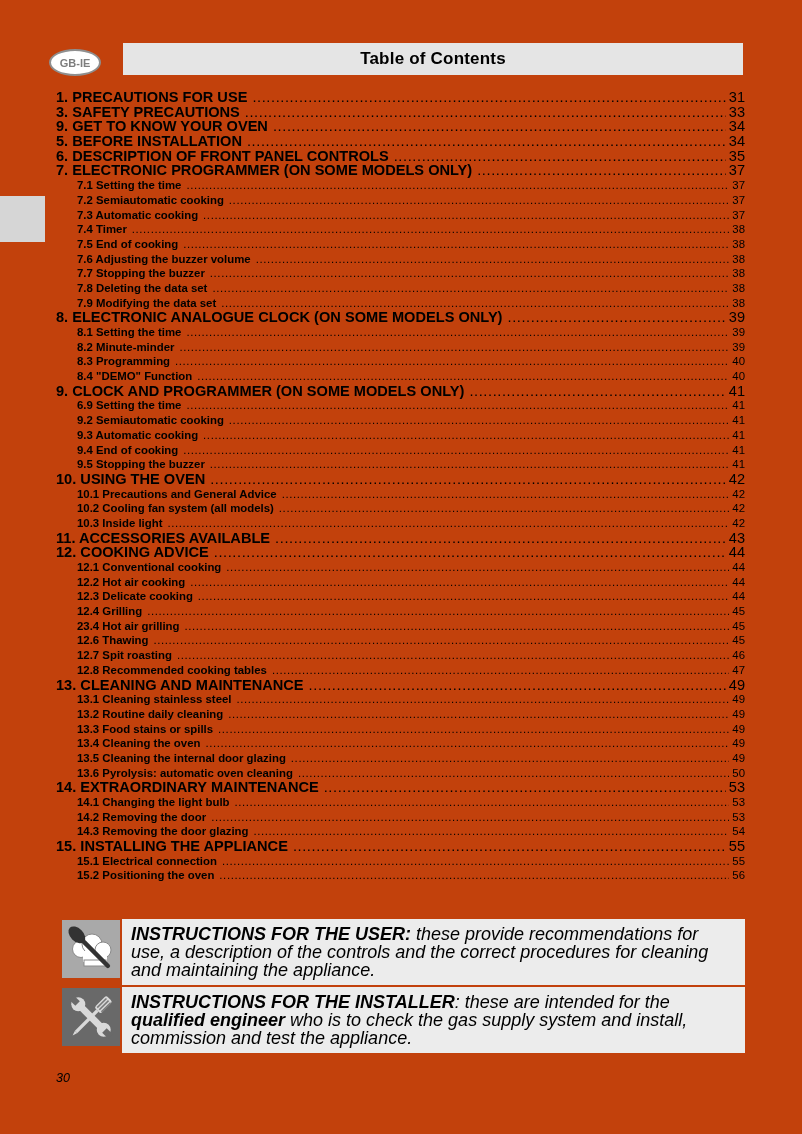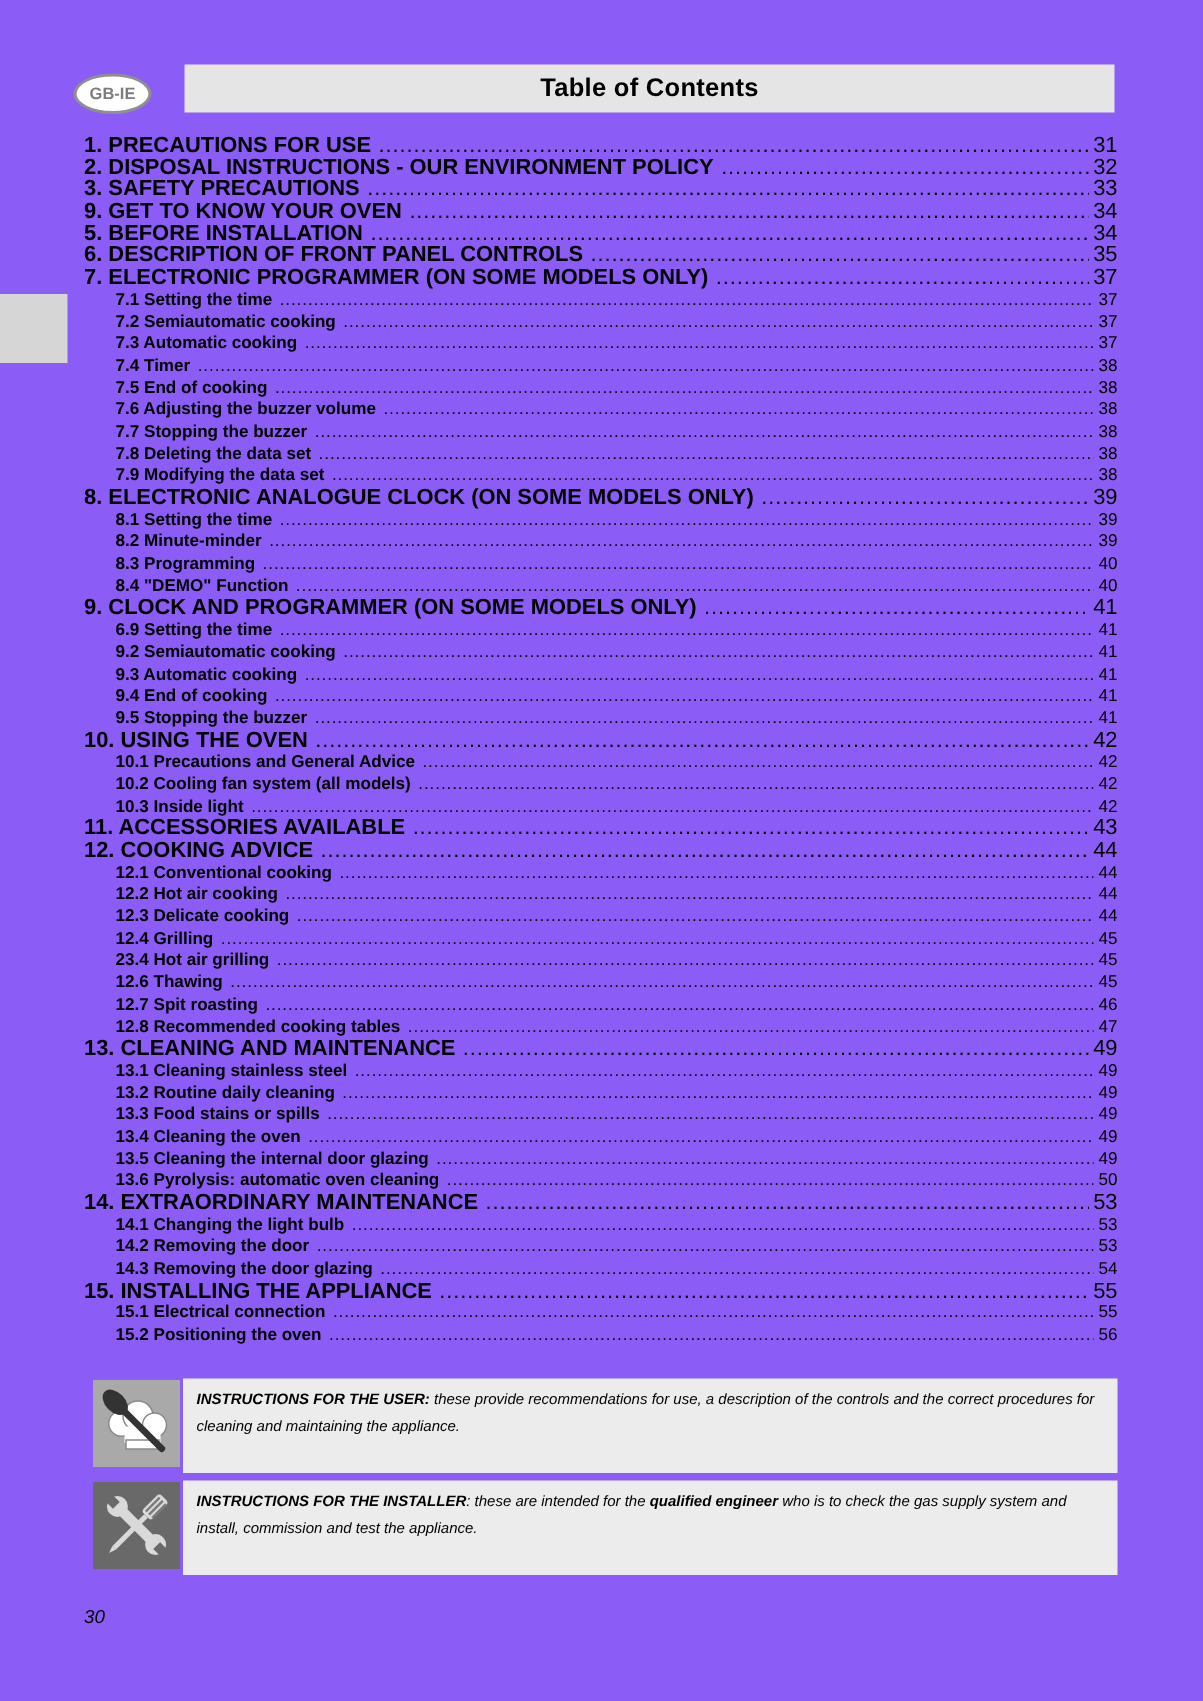--- a/index.html
+++ b/index.html
@@ -1,20 +1,20 @@
 <!DOCTYPE html>
 <html><head>
 <meta charset="utf-8">
 <style>
   html, body { margin: 0; padding: 0; background: #fff; }
   .page {
     position: relative;
     width: 802px;
     height: 1134px;
-    background: #8b5cf6;
+    background: #c2410c;
     font-family: "Liberation Sans", sans-serif;
     color: #000;
     overflow: hidden;
   }
   
   .title-bar {
     position: absolute;
     left: 123px; top: 43px;
     width: 620px; height: 32px;
     background: #e5e5e5;
@@ -83,21 +83,21 @@
   .note-icon svg { display: block; }
   .note-text {
     position: absolute;
     left: 60px; top: 0;
     width: 623px;
     min-height: 63px;
     box-sizing: border-box;
     background: #ececec;
     padding: 6px 9px;
     font-style: italic;
-    font-size: 10px;
+    font-size: 18px;
     line-height: 18px;
   }
   .note-lead, .note-bold { font-weight: bold; }
   .note-user { top: 919px; }
   .note-installer { top: 987px; }
   
   .page-number {
     position: absolute;
     left: 56px; top: 1071px;
     font-size: 12.5px;
@@ -117,25 +117,20 @@
     <span class="title">Table of Contents</span>
   </div>
 
   <div class="side-tab"></div>
 
   <div class="toc">
       <div class="toc-row lvl1">
       <span class="toc-label">1. PRECAUTIONS FOR USE</span>
       <span class="toc-leader"></span>
       <span class="toc-page">31</span>
-    </div>
-      <div class="toc-row lvl1">
-      <span class="toc-label">2. DISPOSAL INSTRUCTIONS - OUR ENVIRONMENT POLICY</span>
-      <span class="toc-leader"></span>
-      <span class="toc-page">32</span>
     </div>
       <div class="toc-row lvl1">
       <span class="toc-label">3. SAFETY PRECAUTIONS</span>
       <span class="toc-leader"></span>
       <span class="toc-page">33</span>
     </div>
       <div class="toc-row lvl1">
       <span class="toc-label">9. GET TO KNOW YOUR OVEN</span>
       <span class="toc-leader"></span>
       <span class="toc-page">34</span>

